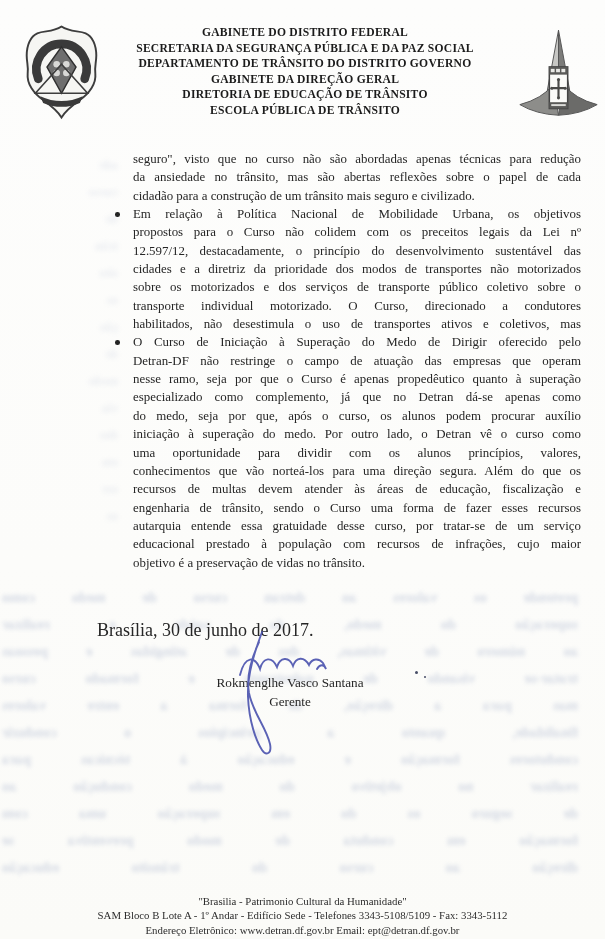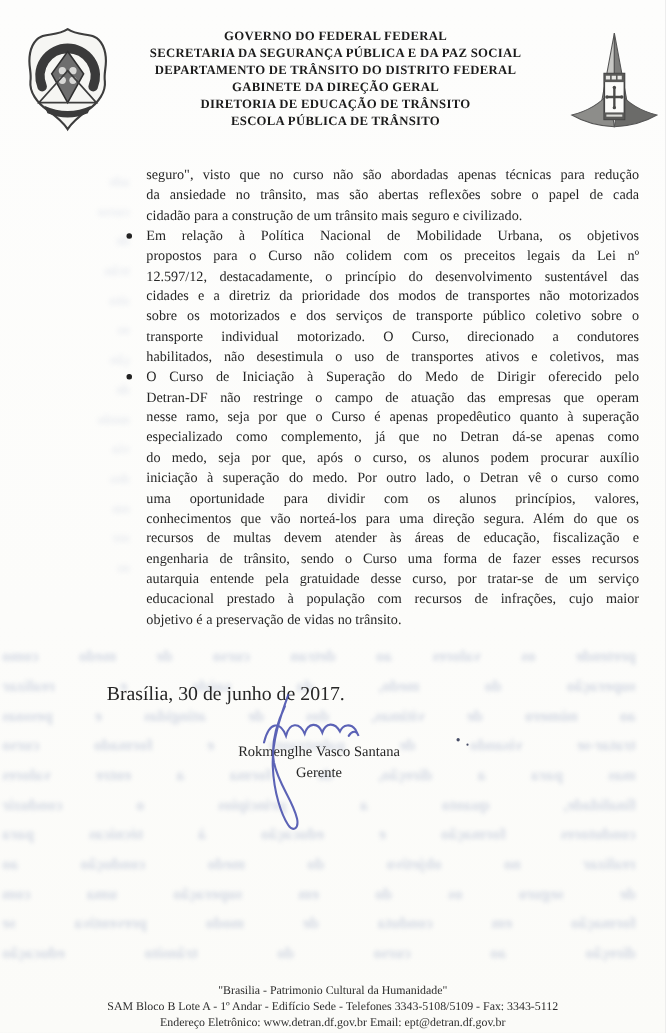--- a/index.html
+++ b/index.html
@@ -120,23 +120,23 @@
       <circle cx="40" cy="42" r="3.4" fill="#d8d8d6"></circle>
       <circle cx="50" cy="42" r="3.4" fill="#d8d8d6"></circle>
       <circle cx="40" cy="51" r="3.4" fill="#d8d8d6"></circle>
       <circle cx="50" cy="51" r="3.4" fill="#d8d8d6"></circle>
       <path d="M45 42 L72 72 L18 72 Z" fill="none" stroke="#3d3d3d" stroke-width="1.6"></path>
       <path d="M23 75 Q45 85 67 75 L64 82 Q45 90 26 82 Z" fill="#3a3a3a"></path>
     </svg>
   </div>
 
   <div class="org">
-      <div class="orgline">GOVERNO DO FEDERAL FEDERAL</div>
+      <div class="orgline">GABINETE DO DISTRITO FEDERAL</div>
       <div class="orgline">SECRETARIA DA SEGURANÇA PÚBLICA E DA PAZ SOCIAL</div>
-      <div class="orgline">DEPARTAMENTO DE TRÂNSITO DO DISTRITO FEDERAL</div>
+      <div class="orgline">DEPARTAMENTO DE TRÂNSITO DO DISTRITO GOVERNO</div>
       <div class="orgline">GABINETE DA DIREÇÃO GERAL</div>
       <div class="orgline">DIRETORIA DE EDUCAÇÃO DE TRÂNSITO</div>
       <div class="orgline">ESCOLA PÚBLICA DE TRÂNSITO</div>
     </div>
 
   <div class="logo-right">
     <svg width="87" height="104" viewBox="0 0 90 105">
       <path d="M45 2 L45 72 L32 72 Z" fill="#c7c7c4" stroke="#555" stroke-width="1"></path>
       <path d="M45 2 L58 72 L45 72 Z" fill="#7c7c7a" stroke="#555" stroke-width="1"></path>
       <path d="M5 79 Q28 73 40 58 L45 90 Q22 89 5 79 Z" fill="#8d8d8a" stroke="#555" stroke-width="1"></path>
@@ -177,21 +177,21 @@
         <div class="bline">O Curso de Iniciação à Superação do Medo de Dirigir oferecido pelo</div>
         <div class="bline">Detran-DF  não restringe o campo de atuação das empresas que operam</div>
         <div class="bline">nesse ramo, seja por que o Curso é apenas propedêutico quanto à superação</div>
         <div class="bline">especializado como complemento, já que no Detran dá-se apenas como</div>
         <div class="bline">do medo, seja por que, após o curso, os alunos podem procurar auxílio</div>
         <div class="bline">iniciação à superação do medo. Por outro lado, o Detran vê o curso como</div>
         <div class="bline">uma oportunidade para dividir com os alunos princípios, valores,</div>
         <div class="bline">conhecimentos que vão norteá-los para uma direção segura. Além do que os</div>
         <div class="bline">recursos de multas devem atender às áreas de educação, fiscalização e</div>
         <div class="bline">engenharia de trânsito, sendo o Curso uma forma de fazer esses recursos</div>
-        <div class="bline">autarquia entende pela gratuidade desse curso, por tratar-se de um serviço</div>
+        <div class="bline">autarquia entende essa gratuidade desse curso, por tratar-se de um serviço</div>
         <div class="bline">educacional prestado à população com recursos de infrações, cujo maior</div>
         <div class="bline lastline">objetivo é a preservação de vidas no trânsito.</div>
       </div>
     </main>
 
   <div class="date-line">Brasília, 30 de junho de 2017.</div>
 
   <div class="sig-ink">
     <svg width="115" height="130" viewBox="0 0 115 130">
       <g fill="none" stroke="#4a52ae" stroke-width="1.9" stroke-linecap="round" opacity="0.9">

